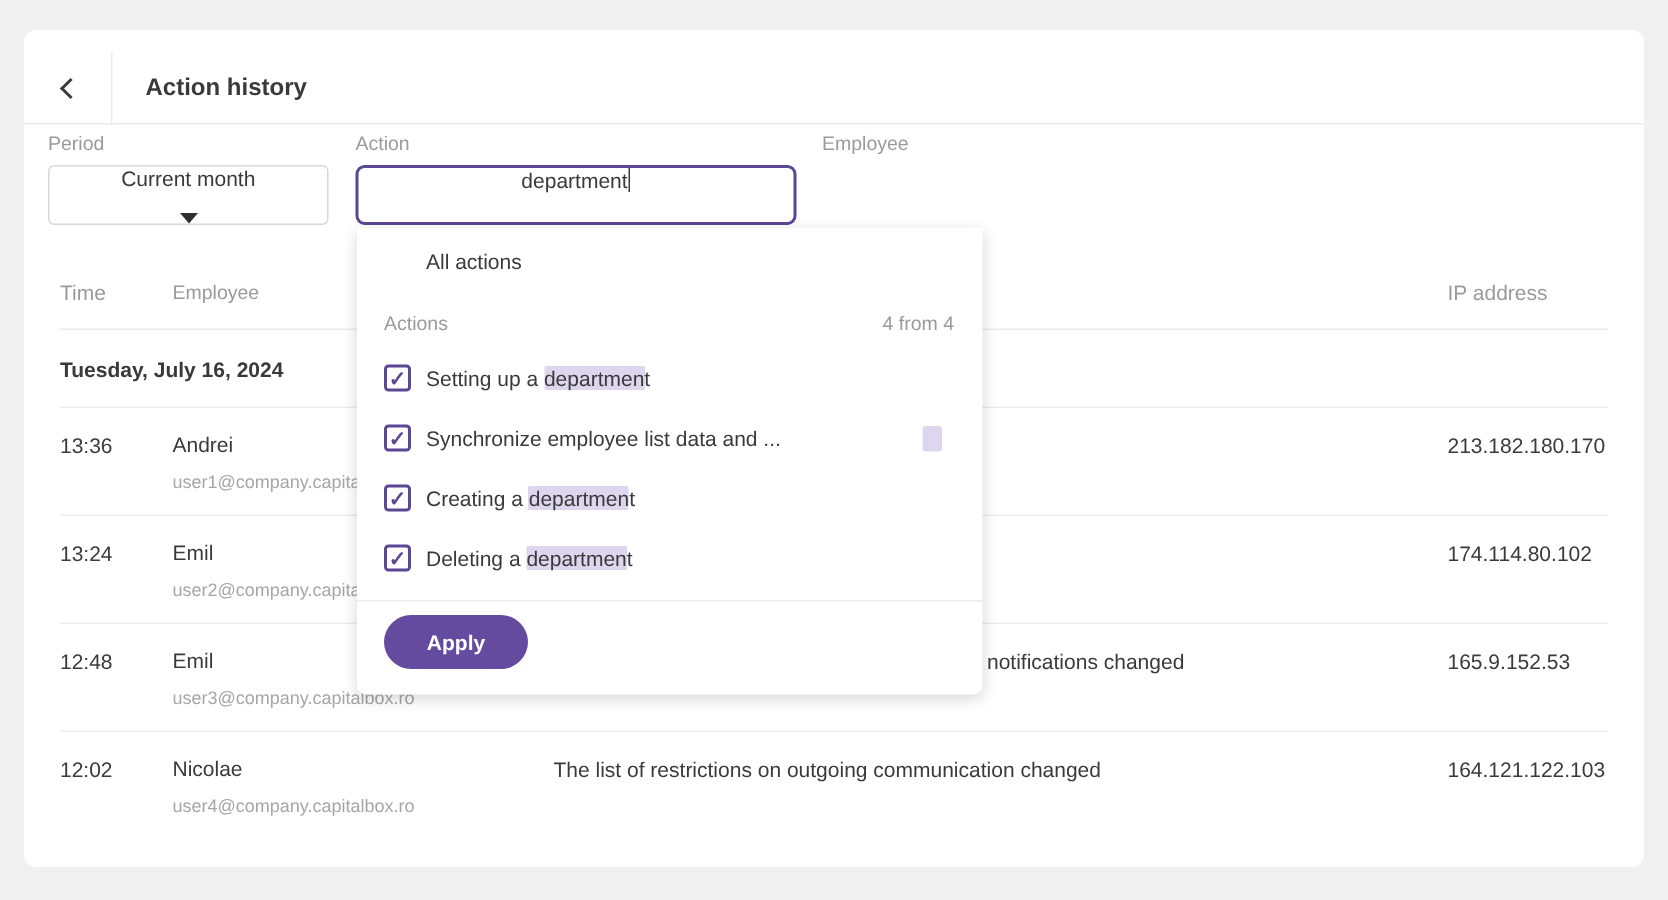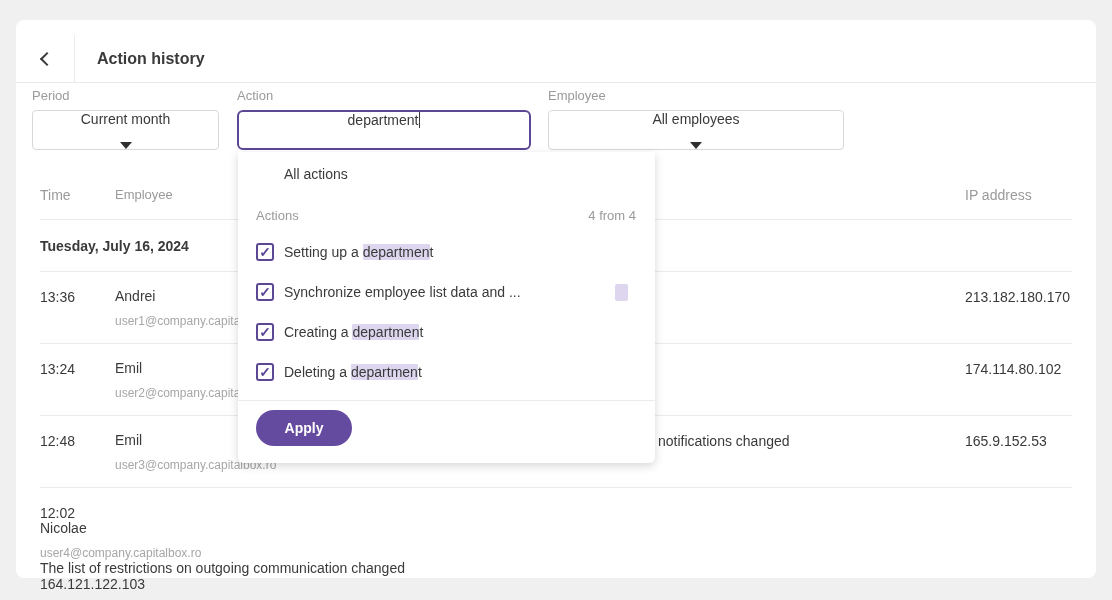--- a/index.html
+++ b/index.html
@@ -55,21 +55,21 @@
   .f-action{left:221px;width:294px;border:2px solid var(--accent-border);border-radius:6px;gap:45px;}
   .f-employee{left:532px;width:296px;}
   .tri-down{width:0;height:0;border-left:6px solid transparent;border-right:6px solid transparent;border-top:7px solid #2e2e2e;}
   .tri-up{width:0;height:0;border-left:6px solid transparent;border-right:6px solid transparent;border-bottom:7px solid #2e2e2e;}
   .caret-bar{display:inline-block;width:1px;height:16px;background:var(--text);vertical-align:-3px;margin-left:1px;}
   
   .tbl{position:absolute;left:24px;right:24px;top:150px;}
   .tbl-header{display:flex;height:50px;align-items:center;border-bottom:1px solid var(--divider);font-size:13px;color:var(--muted);}
   .date-row{height:52px;display:flex;align-items:center;font-size:14px;font-weight:700;color:var(--text);border-bottom:1px solid var(--divider);}
   .row{height:72px;border-bottom:1px solid var(--divider);display:flex;padding-top:17px;}
-  .row:last-child{border-bottom:none;flex-direction:column;}
+  .row:last-child{border-bottom:none;}
   .c-time{width:75px;font-size:14px;}
   .c-emp{width:254px;}
   .c-action{flex:1;font-size:14px;}
   .c-ip{width:107px;font-size:14px;white-space:nowrap;}
   .emp-name{font-size:14px;line-height:15px;color:var(--text);}
   .emp-email{font-size:12px;color:var(--email);margin-top:10px;white-space:nowrap;}
   .shifted{display:inline-block;margin-left:289px;}
   
   .dropdown{
     position:absolute;left:222px;top:132px;width:417px;height:311px;
@@ -123,24 +123,20 @@
   <div class="field select f-period">
     <span>Current month</span>
     <span class="tri-down"></span>
   </div>
 
   <div class="field f-action">
     <span><span>department</span><span class="caret-bar"></span></span>
     <span class="tri-up"></span>
   </div>
 
-  <div class="field select f-employee">
-    <span>All employees</span>
-    <span class="tri-down"></span>
-  </div>
 
   <div class="tbl">
     <div class="tbl-header">
       <div class="c-time">Time</div>
       <div class="c-emp">Employee</div>
       <div class="c-action"></div>
       <div class="c-ip">IP address</div>
     </div>
 
     <div class="date-row">Tuesday, July 16, 2024</div>

